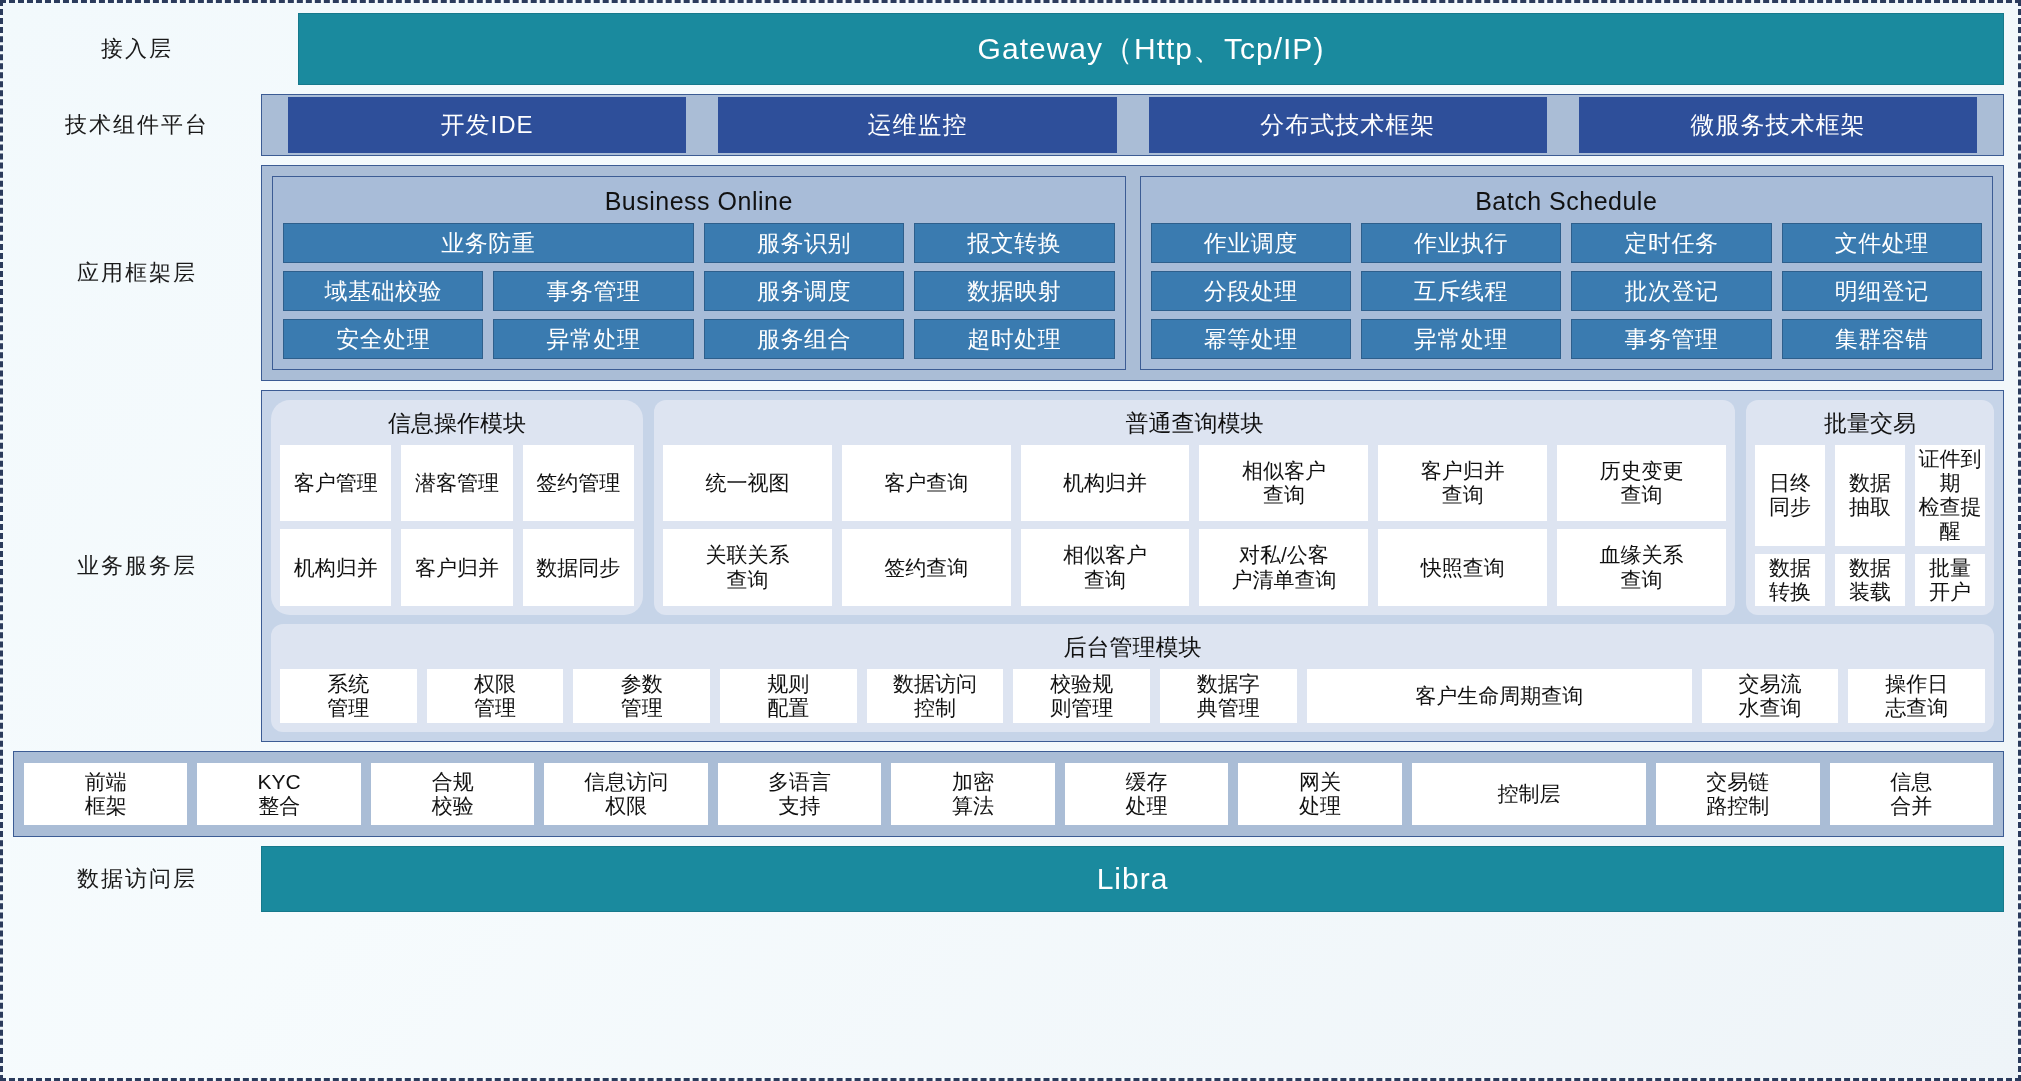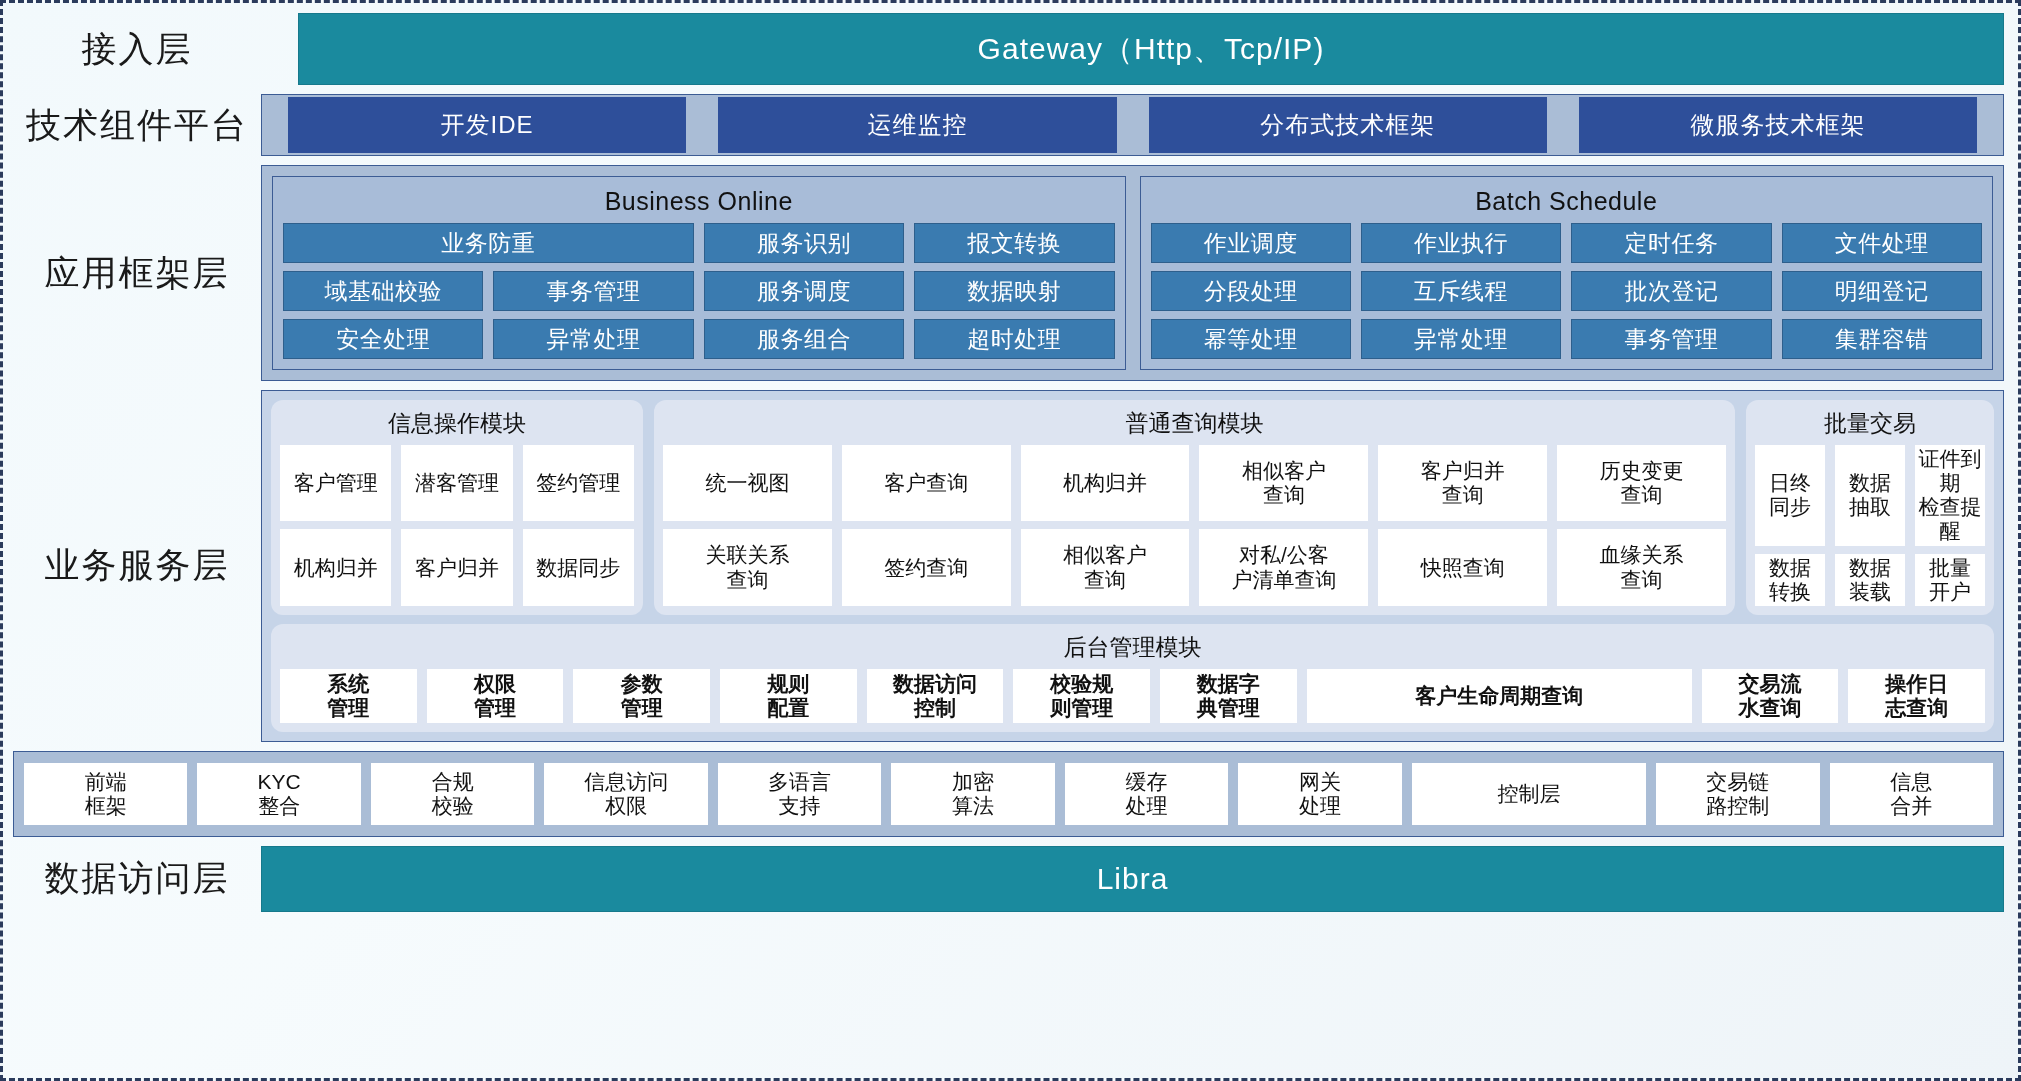--- a/index.html
+++ b/index.html
@@ -16,21 +16,21 @@
     border: 3px dashed #2b3b5c;
     padding: 10px 14px 10px 10px;
     display: flex; flex-direction: column;
   }
   .layer-row {
     display: flex; align-items: stretch; width: 100%;
   }
   .layer-label {
     width: 248px; min-width: 248px;
     display: flex; align-items: center; justify-content: center;
-    font-size: 35px; color: #1a1a1a; letter-spacing: 2px;
+    font-size: 22px; color: #1a1a1a; letter-spacing: 2px;
     font-family: "Liberation Sans", "DejaVu Sans", sans-serif;
     text-align: right;
   }
   .layer-body { flex: 1; display: flex; flex-direction: column; }
 
   
   .teal-bar {
     background: #1a8a9e;
     border: 1px solid #16798c;
     color: #ffffff;
@@ -119,25 +119,25 @@
     flex: 1;
     background: #ffffff;
     color: #111;
     font-size: 21px;
     display: flex; align-items: center; justify-content: center;
     text-align: center;
     line-height: 1.15;
     min-height: 46px;
     padding: 2px 3px;
   }
-  .w-info   { flex: 0 0 372px; }
+  .w-info   { flex: 0 0 372px; border-radius: 19px; }
   .w-query  { flex: 1; }
   .w-batch  { flex: 0 0 248px; }
   .svc-bottom { flex: 0 0 auto; }
-  .bo-grid { display: flex; gap: 10px; font-weight: bold; }
+  .bo-grid { display: flex; gap: 10px; }
   .bo-grid .white-cell { min-height: 54px; }
   .bo-wide { flex: 2.9; }
 
   
   .comp-panel {
     background: #aabdd6;
     border: 1px solid #3c5c94;
     padding: 11px 10px;
     display: flex; gap: 10px;
     height: 100%;

